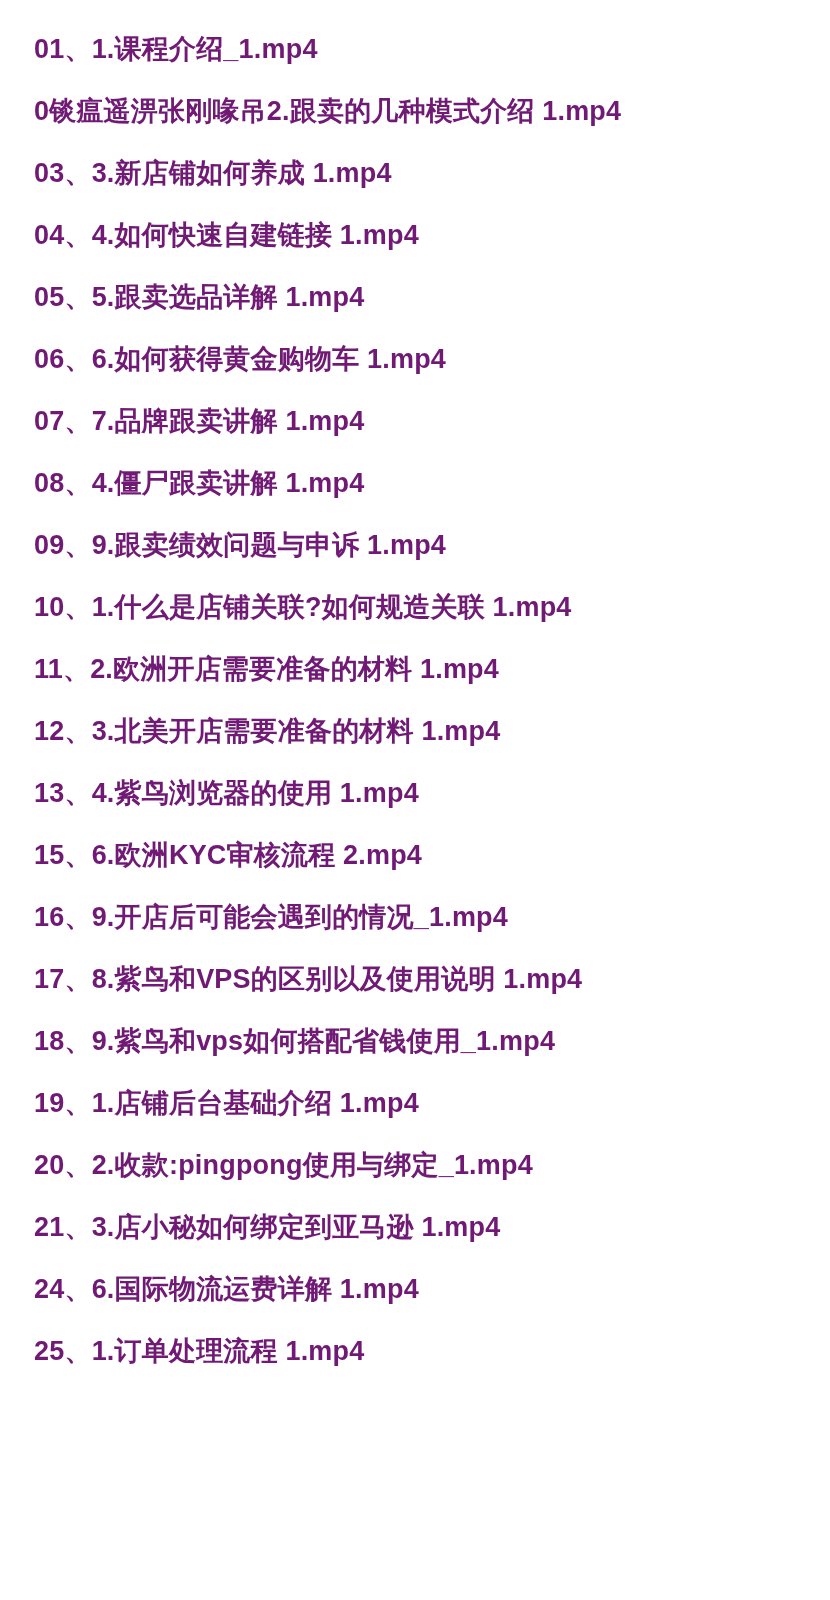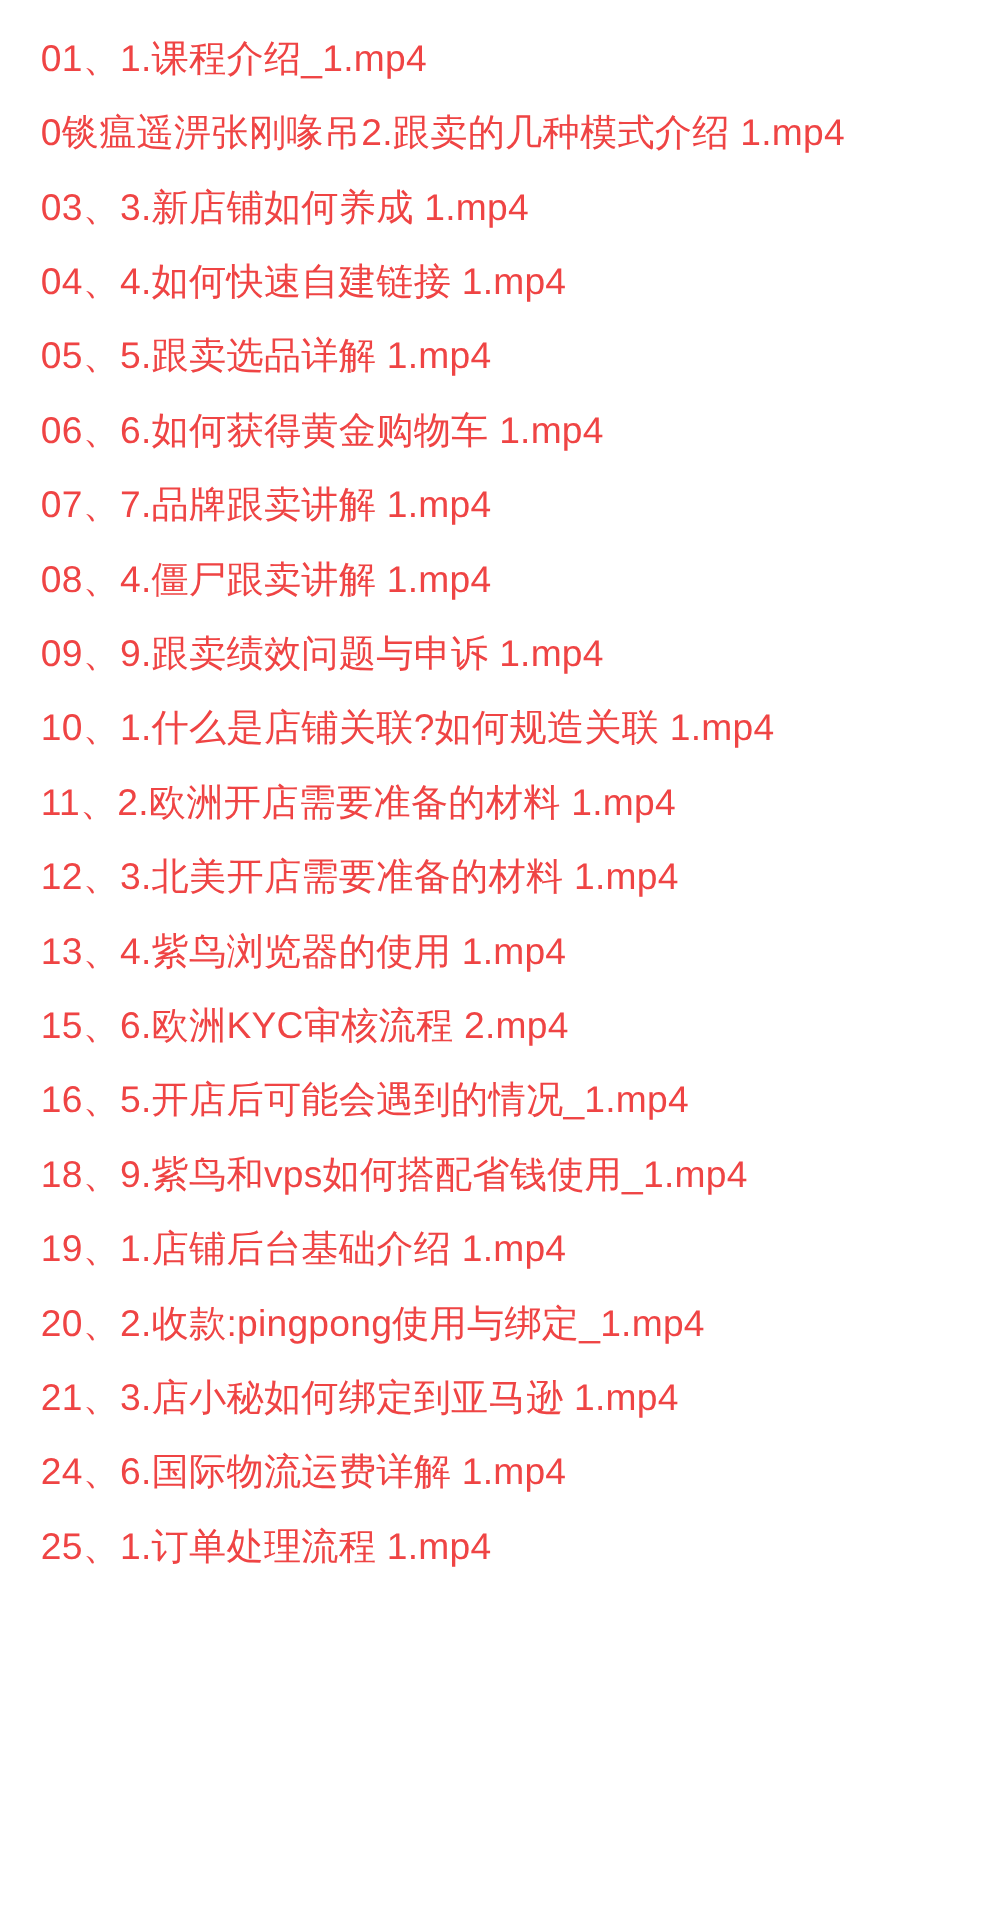--- a/index.html
+++ b/index.html
@@ -13,47 +13,48 @@
     font-family: "Liberation Sans", "DejaVu Sans", sans-serif;
     color: #1a1a1a;
     -webkit-font-smoothing: antialiased;
   }
   .file-list {
     padding: 18px 0 0 0;
     margin: 0;
     list-style: none;
   }
   .file-list li {
-    font-size: 31px;
+    font-size: 27px;
     line-height: 62px;
     padding: 0 20px 0 34px;
     white-space: nowrap;
     letter-spacing: 0.2px;
-    color: #ef4444;
-    font-weight: 400;
+    color: #701a75;
+    font-weight: 700;
   }
 </style>
 </head>
 <body>
 
 <ul class="file-list">
   <li>01、1.课程介绍_1.mp4</li>
   <li>0锬瘟遥淠张刚喙吊2.跟卖的几种模式介绍 1.mp4</li>
   <li>03、3.新店铺如何养成 1.mp4</li>
   <li>04、4.如何快速自建链接 1.mp4</li>
   <li>05、5.跟卖选品详解 1.mp4</li>
   <li>06、6.如何获得黄金购物车 1.mp4</li>
   <li>07、7.品牌跟卖讲解 1.mp4</li>
   <li>08、4.僵尸跟卖讲解 1.mp4</li>
   <li>09、9.跟卖绩效问题与申诉 1.mp4</li>
   <li>10、1.什么是店铺关联?如何规造关联 1.mp4</li>
   <li>11、2.欧洲开店需要准备的材料 1.mp4</li>
   <li>12、3.北美开店需要准备的材料 1.mp4</li>
   <li>13、4.紫鸟浏览器的使用 1.mp4</li>
   <li>15、6.欧洲KYC审核流程 2.mp4</li>
-  <li>16、5.开店后可能会遇到的情况_1.mp4</li>
+  <li>16、9.开店后可能会遇到的情况_1.mp4</li>
+  <li>17、8.紫鸟和VPS的区别以及使用说明 1.mp4</li>
   <li>18、9.紫鸟和vps如何搭配省钱使用_1.mp4</li>
   <li>19、1.店铺后台基础介绍 1.mp4</li>
   <li>20、2.收款:pingpong使用与绑定_1.mp4</li>
   <li>21、3.店小秘如何绑定到亚马逊 1.mp4</li>
   <li>24、6.国际物流运费详解 1.mp4</li>
   <li>25、1.订单处理流程 1.mp4</li>
 </ul>
 
 </body></html>

